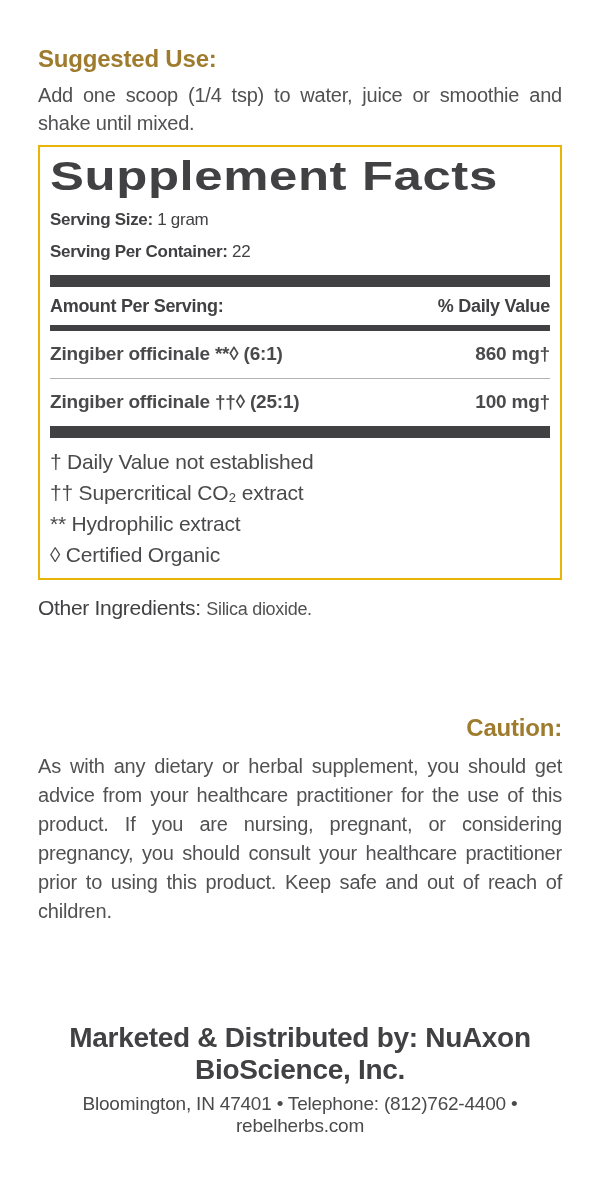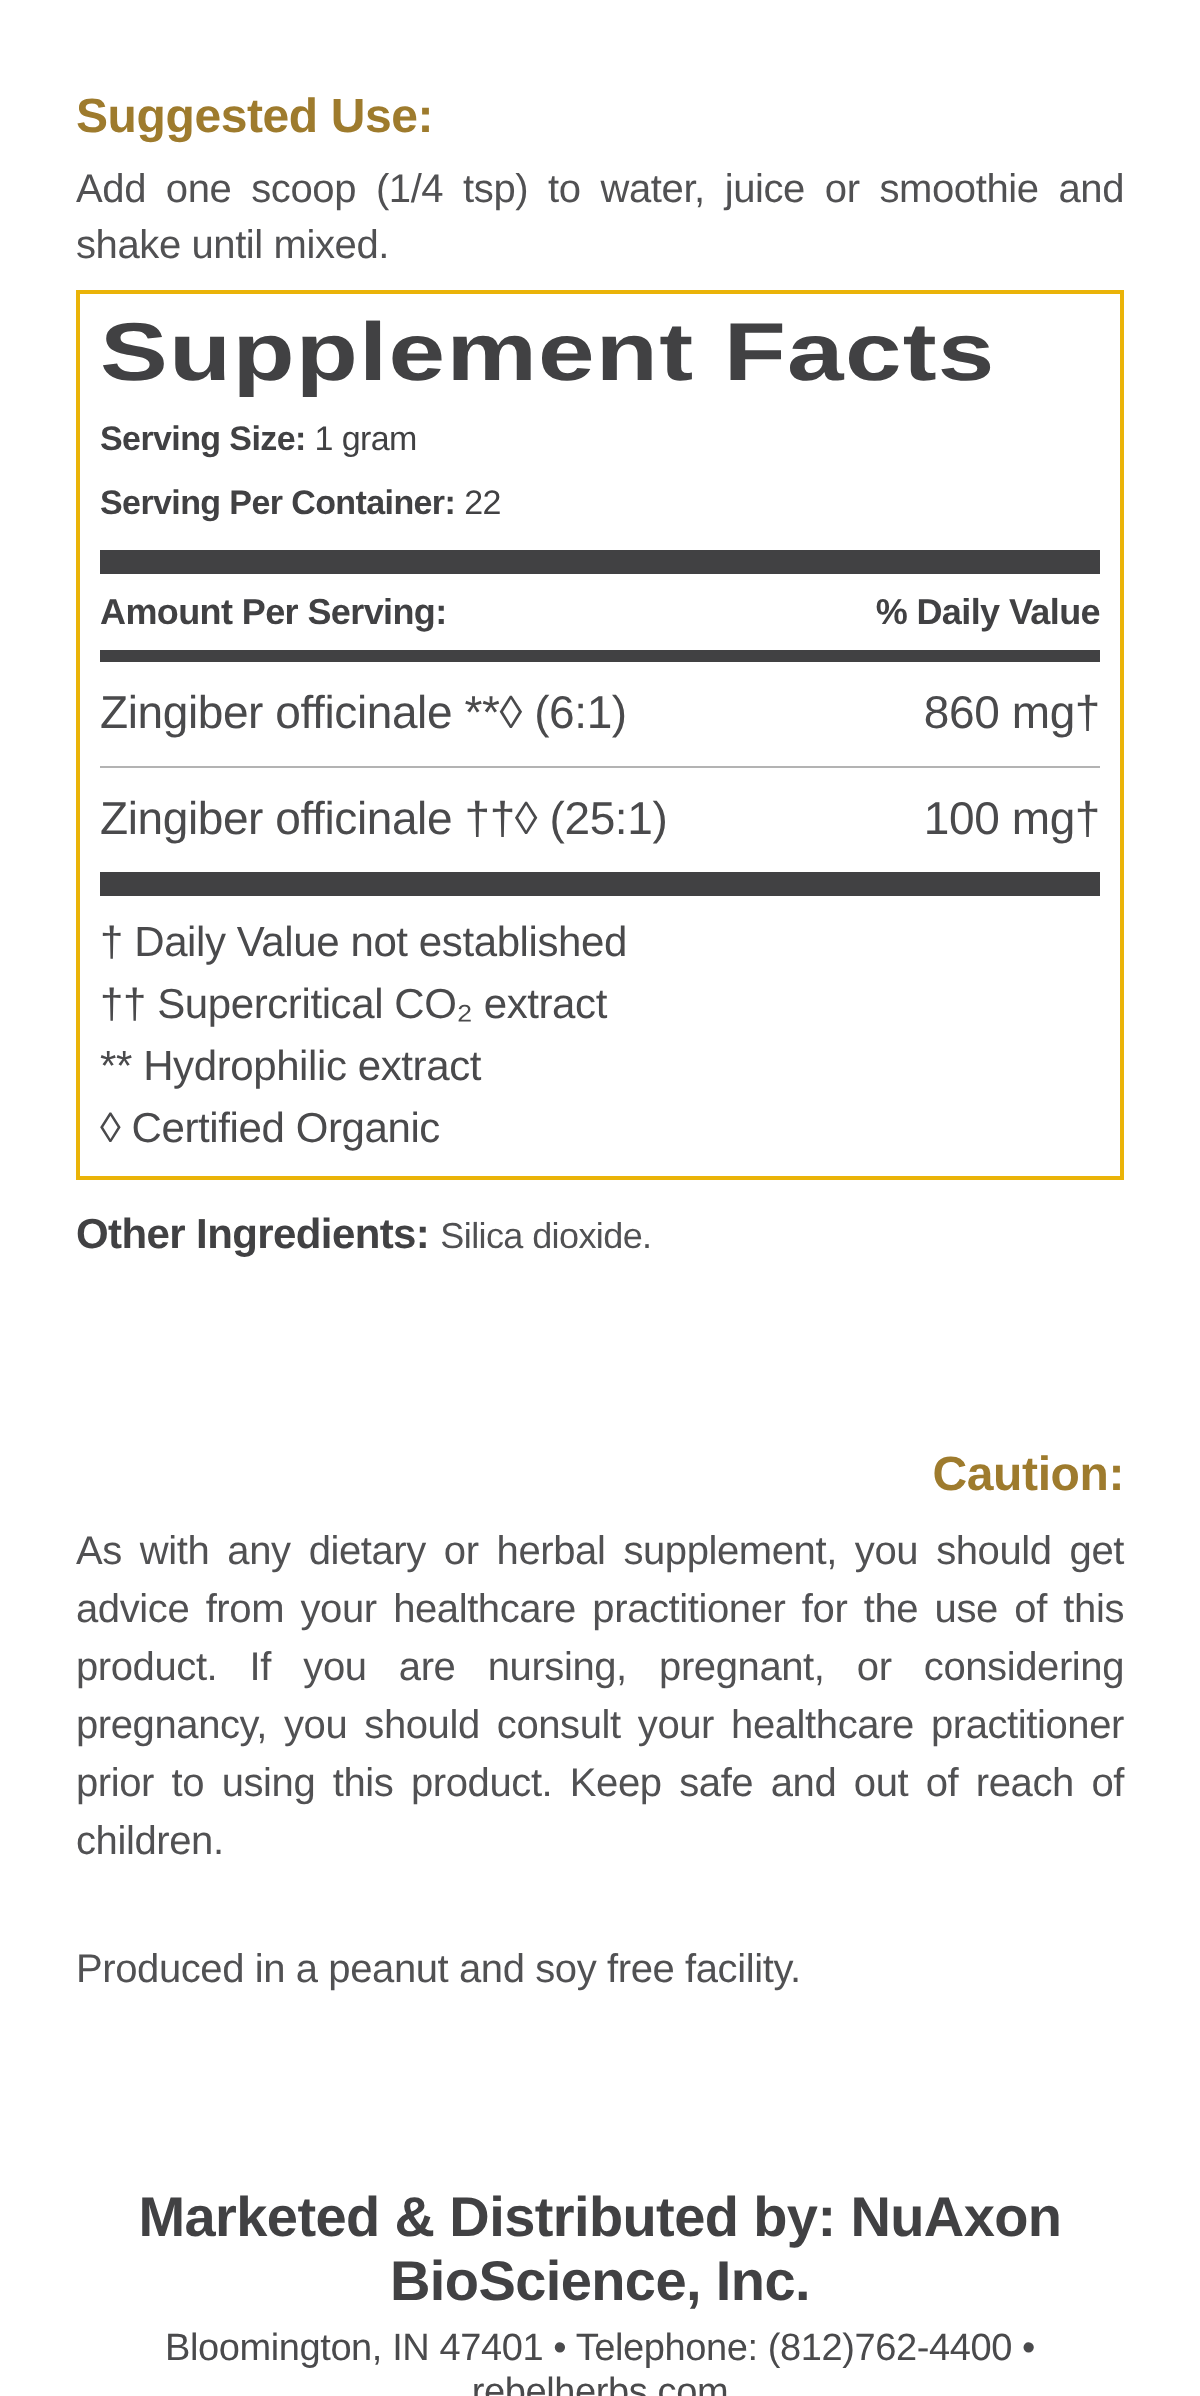--- a/index.html
+++ b/index.html
@@ -78,41 +78,42 @@
     padding: 9px 0 8px 0;
     font-size: 18px;
     font-weight: bold;
     letter-spacing: -0.3px;
   }
   .sf-row {
     display: flex;
     justify-content: space-between;
     align-items: baseline;
     padding: 12px 0 13px 0;
-    font-size: 23px;
-    letter-spacing: -0.2px;
-    color: #4a4a4c;
+    font-size: 19px;
+    letter-spacing: -0.2px;
+    color: #4a4a4c;
+    font-weight: bold;
   }
   .sf-sep {
     border-top: 1px solid #b3b3b3;
   }
   .sf-footnotes {
     padding-top: 8px;
     font-size: 21px;
     line-height: 31px;
     letter-spacing: -0.2px;
     color: #4a4a4c;
   }
   
   .other-ingredients {
     margin-top: 16px;
     font-size: 21px;
     letter-spacing: -0.3px;
   }
-  .other-ingredients .lbl { font-weight: bold; color: #414143; }
+  .other-ingredients .lbl { font-weight: normal; color: #414143; }
   .other-ingredients .val { font-size: 18px; color: #515153; }
   
   .caution-heading { margin-top: 94px; text-align: right; }
   .caution-body {
     margin-top: 10px;
     font-size: 20px;
     line-height: 29px;
   }
   .produced-line {
     margin-top: 38px;
@@ -198,21 +199,20 @@
 
   <div class="other-ingredients">
     <span class="lbl">Other Ingredients:</span>
     <span class="val">Silica dioxide.</span>
   </div>
 
   <div class="gold-heading caution-heading">Caution:</div>
 
   <div class="body-text caution-body">As with any dietary or herbal supplement, you should get advice from your healthcare practitioner for the use of this product. If you are nursing, pregnant, or considering pregnancy, you should consult your healthcare practitioner prior to using this product. Keep safe and out of reach of children.</div>
 
-  <div class="produced-line">Produced in a peanut and soy free facility.</div>
 
   <div class="footer">
     <div class="footer-line1">Marketed &amp; Distributed by: NuAxon BioScience, Inc.</div>
     <div class="footer-line2">Bloomington, IN 47401 • Telephone: (812)762-4400 • rebelherbs.com</div>
 
   </div>
 
 </div>
 
 </body></html>

